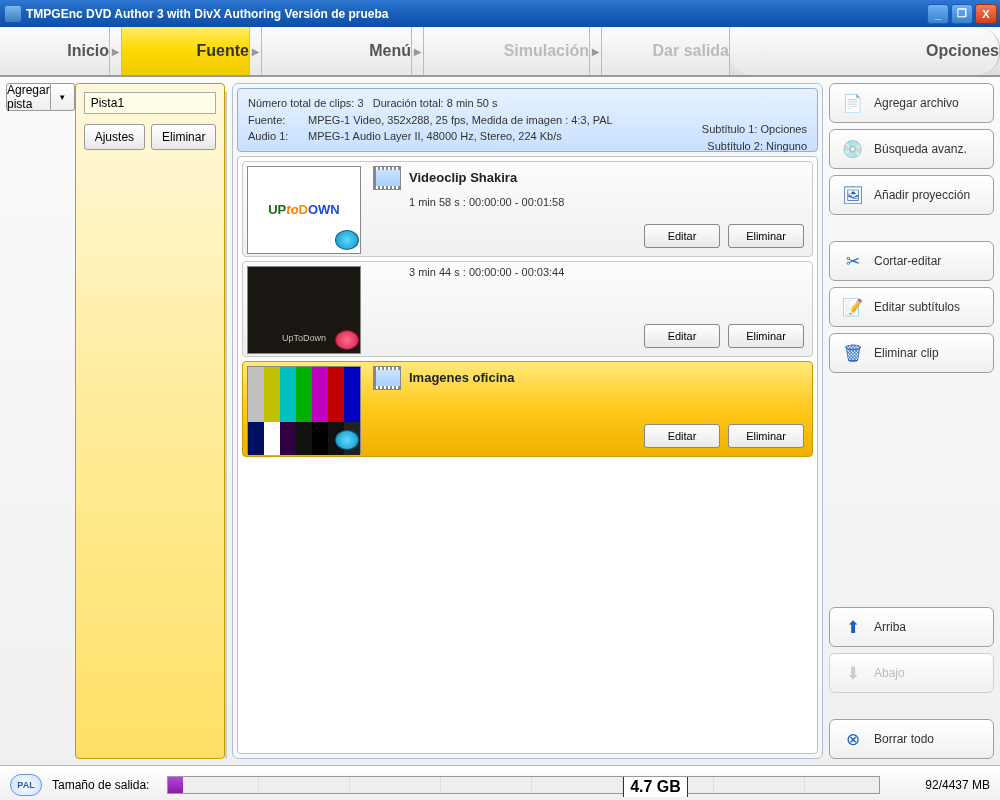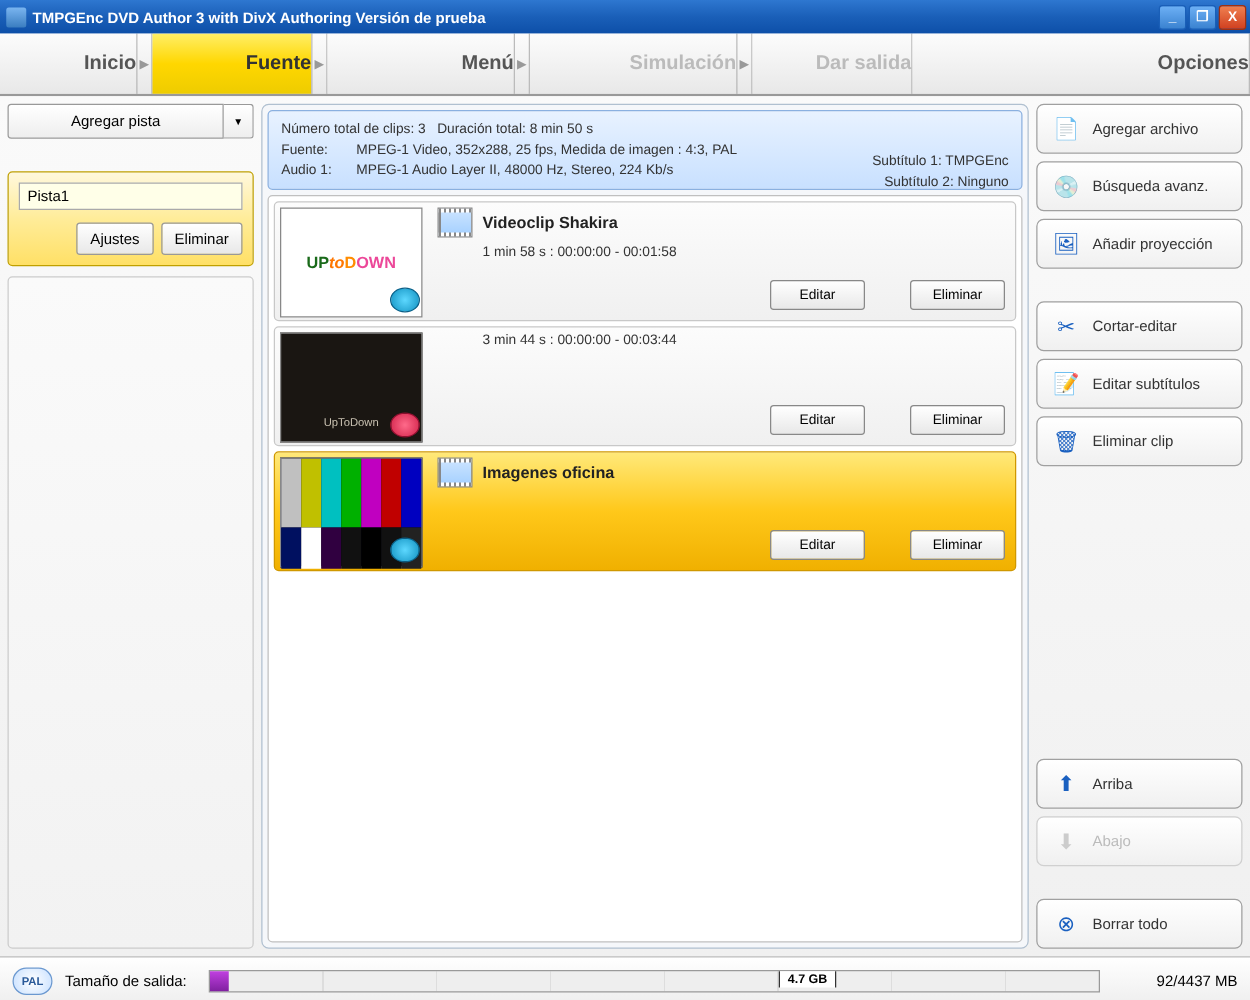--- a/index.html
+++ b/index.html
@@ -20,31 +20,31 @@
 .steptab.active { background: linear-gradient(#ffee66, #ffd700, #eecc00); color: #333; }
 .steptab.disabled { color: #bbb; }
 .step-arrow { width: 12px; display: flex; align-items: center; justify-content: center; color: #999; font-size: 10px; background: linear-gradient(#fcfcfc, #e8e8e8); border-right: 1px solid #bbb; }
 .step-inicio { width: 110px; }
 .step-fuente { width: 128px; }
 .step-menu { width: 150px; }
 .step-sim { width: 166px; }
 .step-salida { width: 128px; }
 .step-dvd { width: 107px; background: linear-gradient(#5aa0f0, #2078e0) !important; color: #fff !important; display: flex; gap: 6px; align-items: center; justify-content: center; }
 .step-dvd .disc { width: 22px; height: 22px; border-radius: 50%; background: radial-gradient(circle at 35% 35%, #fff, #bbb 45%, #444 60%, #222); border: 1px solid #333; }
-.step-opciones { flex: 1; }
+.step-opciones { flex: 1; border-radius: 22px; }
 
 
 .workarea { height: 688px; background: linear-gradient(#fafafa, #f0f0f0); padding: 6px; display: flex; gap: 6px; }
 
 
-.left-panel { width: 197px; display: flex; flex-direction: column; }
+.left-panel { width: 220px; display: flex; flex-direction: row; }
 .add-track { height: 28px; display: flex; }
 .add-track-btn { flex: 1; background: linear-gradient(#fff, #eee); border: 1px solid #999; border-radius: 3px 0 0 3px; font-size: 12px; display: flex; align-items: center; justify-content: center; }
 .add-track-dd { width: 24px; background: linear-gradient(#fff, #eee); border: 1px solid #999; border-left: none; border-radius: 0 3px 3px 0; display: flex; align-items: center; justify-content: center; font-size: 8px; }
-.track-box { margin-top: 26px; background: linear-gradient(#fff8dd, #ffec99, #ffe066); border: 1px solid #c0a000; border-radius: 4px; padding: 8px; }
+.track-box { margin-top: 0; background: linear-gradient(#fff8dd, #ffec99, #ffe066); border: 1px solid #c0a000; border-radius: 4px; padding: 8px; }
 .track-input { width: 100%; height: 22px; border: 1px solid #aaa; padding: 0 6px; font-size: 12px; background: #ffffe8; }
 .track-btns { display: flex; gap: 6px; margin-top: 10px; justify-content: flex-end; }
 .small-btn { height: 26px; padding: 0 10px; background: linear-gradient(#fff, #e8e8e8); border: 1px solid #999; border-radius: 3px; font-size: 12px; display: flex; align-items: center; }
 .left-fill { flex: 1; background: linear-gradient(#fafafa, #f2f2f2); border: 1px solid #ccc; border-radius: 4px; margin-top: 8px; }
 
 
 .center-panel { flex: 1; display: flex; flex-direction: column; border: 1px solid #b0c0d0; border-radius: 6px; background: #f5f7fa; padding: 4px; gap: 4px; }
 .info-header { background: linear-gradient(#e8f2ff, #c8e0ff); border: 1px solid #8ab0e0; border-radius: 4px; padding: 6px 10px; font-size: 11px; color: #333; line-height: 1.5; position: relative; }
 .info-row { display: flex; }
 .info-lab { width: 60px; }
@@ -54,21 +54,21 @@
 .clip.selected { background: linear-gradient(#ffe97a, #ffc81a, #f0b000); border-color: #d09800; }
 .thumb { width: 114px; height: 88px; margin: 4px; background: #000014; display: flex; align-items: center; justify-content: center; position: relative; border: 1px solid #888; }
 .clip-body { flex: 1; padding: 4px 8px; position: relative; }
 .clip-title-row { display: flex; align-items: center; gap: 8px; margin-bottom: 6px; }
 .film-icon { width: 28px; height: 24px; border: 1px solid #888; background: repeating-linear-gradient(90deg, #888 0 2px, transparent 2px 26px), linear-gradient(#cde5ff, #a3cfff); position: relative; }
 .film-icon::before, .film-icon::after { content: ""; position: absolute; left: 0; right: 0; height: 3px; background: repeating-linear-gradient(90deg, #888 0 2px, #fff 2px 4px); }
 .film-icon::before { top: 0; } .film-icon::after { bottom: 0; }
 .clip-title { font-size: 13px; font-weight: bold; color: #222; }
 .clip-dur { font-size: 11px; color: #333; margin-left: 36px; }
 .clip-btns { position: absolute; right: 8px; bottom: 8px; display: flex; gap: 8px; }
-.clip-btn { width: 76px; height: 24px; background: linear-gradient(#fff, #e8e8e8); border: 1px solid #888; border-radius: 3px; font-size: 11px; display: flex; align-items: center; justify-content: center; margin-left: 28px; }
+.clip-btn { width: 76px; height: 24px; background: linear-gradient(#fff, #e8e8e8); border: 1px solid #888; border-radius: 3px; font-size: 11px; display: flex; align-items: center; justify-content: center; }
 .badge { position: absolute; left: -30px; bottom: 6px; width: 24px; height: 20px; border-radius: 50%; }
 .badge-5r { background: radial-gradient(circle, #5dd8ff, #1090c0); border: 1px solid #0a6088; }
 .badge-fr { background: radial-gradient(circle, #ff6a8a, #d02048); border: 1px solid #901030; }
 
 
 .thumb-up { background: #fff; color: #1a6a1a; font-weight: bold; font-size: 13px; display: flex; flex-direction: column; align-items: center; justify-content: center; }
 .thumb-up .d { color: #ff8c00; }
 .thumb-dark { background: #1a1612; color: #c8c0b0; font-size: 9px; display: flex; align-items: flex-end; justify-content: center; padding-bottom: 10px; }
 .thumb-bars { display: grid; grid-template-columns: repeat(7, 1fr); grid-template-rows: 55px 33px; width: 100%; height: 100%; }
 
@@ -78,21 +78,21 @@
 .r-btn.disabled { color: #bbb; border-color: #d0d0d0; }
 .r-icon { width: 22px; height: 22px; display: flex; align-items: center; justify-content: center; font-size: 17px; color: #1a60c0; }
 .r-gap { height: 14px; }
 .r-flex { flex: 1; }
 
 
 .statusbar { height: 39px; background: linear-gradient(#fff, #eee); border-top: 1px solid #bbb; display: flex; align-items: center; padding: 0 10px; font-size: 12px; gap: 10px; }
 .pal-badge { width: 32px; height: 22px; border-radius: 11px; background: radial-gradient(circle, #fff, #c8e0ff); border: 1px solid #6a98d0; display: flex; align-items: center; justify-content: center; font-size: 9px; font-weight: bold; color: #2a5a9a; }
 .size-bar { flex: 1; height: 18px; border: 1px solid #999; background: repeating-linear-gradient(90deg, #eee 0 90px, #ddd 90px 91px); position: relative; margin-left: 8px; }
 .size-fill { position: absolute; left: 0; top: 0; bottom: 0; width: 2%; background: linear-gradient(#c040e0, #8020a0); }
-.size-lab { position: absolute; left: 64%; top: 0; font-size: 10px; font-weight: bold; background: #fff; padding: 1px 6px; border-left: 1px solid #333; border-right: 1px solid #333; }
+.size-lab { position: absolute; left: 64%; top: 0; font-size: 16px; font-weight: bold; background: #fff; padding: 1px 6px; border-left: 1px solid #333; border-right: 1px solid #333; }
 .size-txt { width: 100px; text-align: right; font-size: 12px; }
 </style>
 </head>
 <body>
 
 <div class="titlebar">
   <div class="appicon"></div>
   <div class="title-text">TMPGEnc DVD Author 3 with DivX Authoring Versión de prueba</div>
   <div class="win-btns">
     <div class="win-btn win-min">_</div>
@@ -154,29 +154,29 @@
       <div><span>Número total de clips: 3</span>&nbsp;&nbsp;&nbsp;<span>Duración total: 8 min 50 s</span></div>
       <div class="info-row">
           <span class="info-lab">Fuente:</span>
           <span>MPEG-1 Video,  352x288,  25 fps,  Medida de imagen : 4:3,  PAL</span>
         </div>
       <div class="info-row">
           <span class="info-lab">Audio 1:</span>
           <span>MPEG-1 Audio Layer II,  48000 Hz,  Stereo,  224 Kb/s</span>
         </div>
       <div class="info-sub">
-          <div>Subtítulo 1: TMPGEnc</div>
+          <div>Subtítulo 1: Opciones</div>
           <div>Subtítulo 2: Ninguno</div>
         </div>
     </div>
     <div class="clips-area">
 
       <div class="clip">
         <div class="thumb thumb-up">
-          <div>UP<span style="color:#ff7700;font-style:italic">to</span><span class="d">D</span><span style="color:#ec4899">OWN</span></div>
+          <div>UP<span style="color:#ff7700;font-style:italic">to</span><span class="d">D</span><span style="color:#1d4ed8">OWN</span></div>
         </div>
         <div class="clip-body">
           <div class="clip-title-row">
             <div class="film-icon"></div>
             <div class="clip-title">Videoclip Shakira</div>
           </div>
           <div class="clip-dur">1 min 58 s :  00:00:00 - 00:01:58</div>
           <div class="badge badge-5r"></div>
           <div class="clip-btns">
             <div class="clip-btn">

